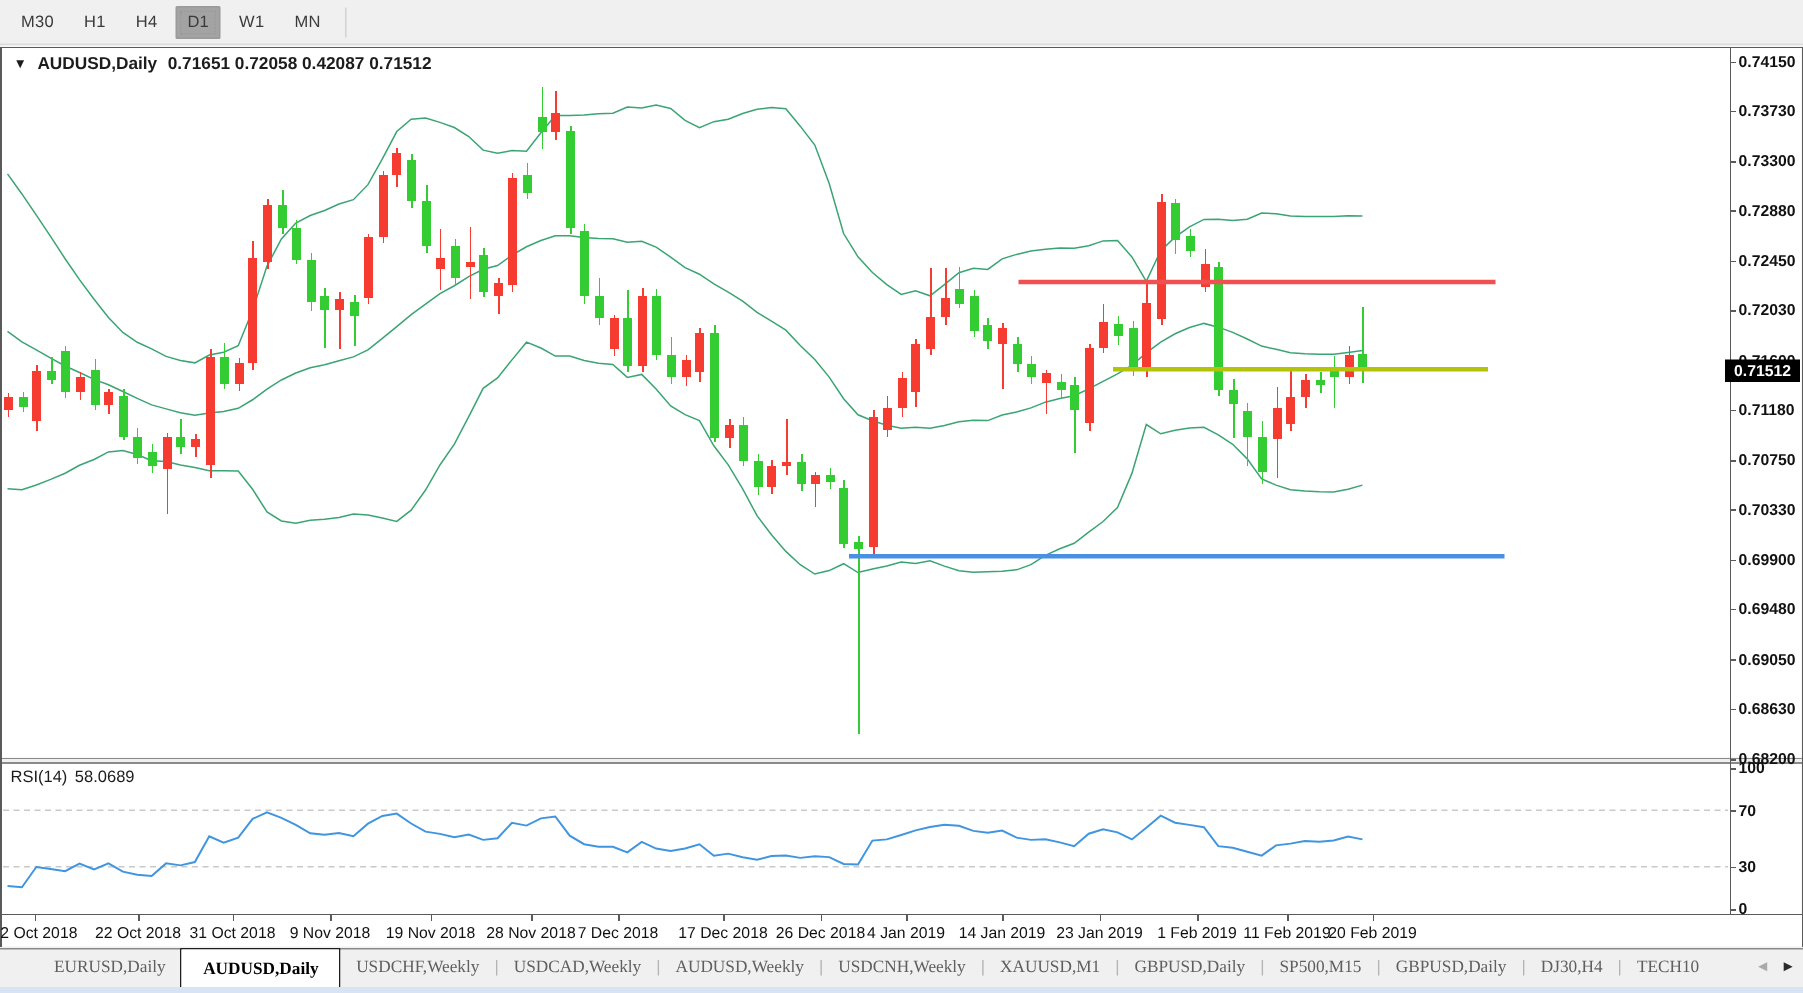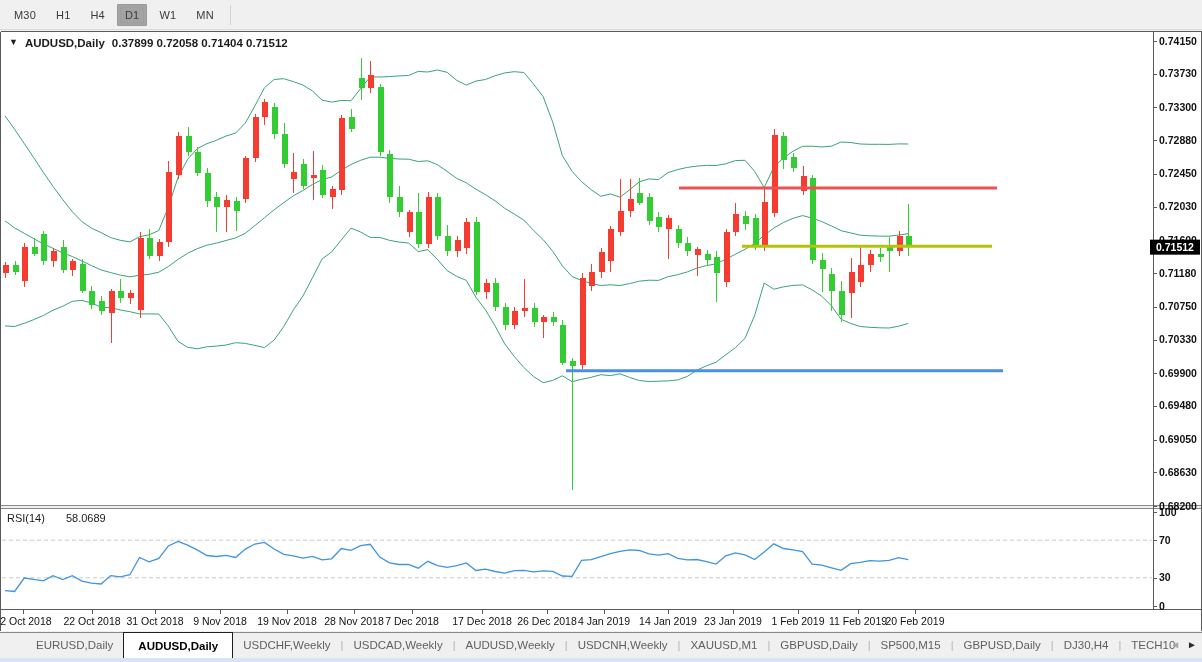--- a/index.html
+++ b/index.html
@@ -28,32 +28,33 @@
   
   #chart-svg{position:absolute;left:0;top:0;}
   
   #chart-title{
     position:absolute;left:9px;top:37px;font-size:11.5px;font-weight:bold;
     color:#1c1c1c;display:flex;align-items:center;gap:7px;z-index:3;
   }
   #chart-title .tri{font-size:9px;position:relative;top:-1px;}
   #rsi-label{
     position:absolute;left:7px;top:512px;font-size:11px;color:#1c1c1c;
-    z-index:3;display:flex;gap:21px;
+    z-index:3;display:flex;gap:5px;
   }
   
   #tabbar{
     position:absolute;left:0;top:632px;width:1202px;height:26px;
     background:#f0f0f0;border-top:1px solid #8a8a8a;
     display:flex;align-items:stretch;box-sizing:border-box;
     padding-left:26px;white-space:nowrap;
   }
   .tab{
     font-size:11.5px;color:#5f5f5f;line-height:24px;padding:0 10px;
     cursor:default;
+    font-family:Liberation Serif, serif;
   }
   .tab.active{
     background:#ffffff;border:1px solid #1d1d1d;border-bottom:none;
     font-weight:bold;color:#000;margin-top:-1px;line-height:26px;
     padding:0 14px;border-radius:1px 1px 0 0;
   }
   .tab-pipe{color:#b4b4b4;line-height:24px;font-size:11px;}
   #tab-arrows{
     position:absolute;right:5px;top:632px;height:25px;display:flex;
     align-items:center;gap:7px;z-index:4;
@@ -381,21 +382,21 @@
       <line x1="858.5" y1="609.5" x2="858.5" y2="614" stroke="#5a5a5a" shape-rendering="crispEdges"></line>
       <text x="858" y="625" fill="#111111" font-family="Liberation Sans, sans-serif" font-size="10.5" text-anchor="middle">11 Feb 2019</text>
       <line x1="915.5" y1="609.5" x2="915.5" y2="614" stroke="#5a5a5a" shape-rendering="crispEdges"></line>
       <text x="915" y="625" fill="#111111" font-family="Liberation Sans, sans-serif" font-size="10.5" text-anchor="middle">20 Feb 2019</text>
     </g>
   </svg>
 
 <div id="chart-title">
   <span class="tri">▼</span>
   <span>AUDUSD,Daily</span>
-  <span>0.37899 0.72058 0.71404 0.71512</span>
+  <span>0.71651 0.72058 0.42087 0.71512</span>
 </div>
 
 <div id="rsi-label">
   <span>RSI(14)</span>
   <span>58.0689</span>
 </div>
 
 <div id="tabbar">
     <div class="tab">EURUSD,Daily</div>
     <div class="tab active">AUDUSD,Daily</div>

